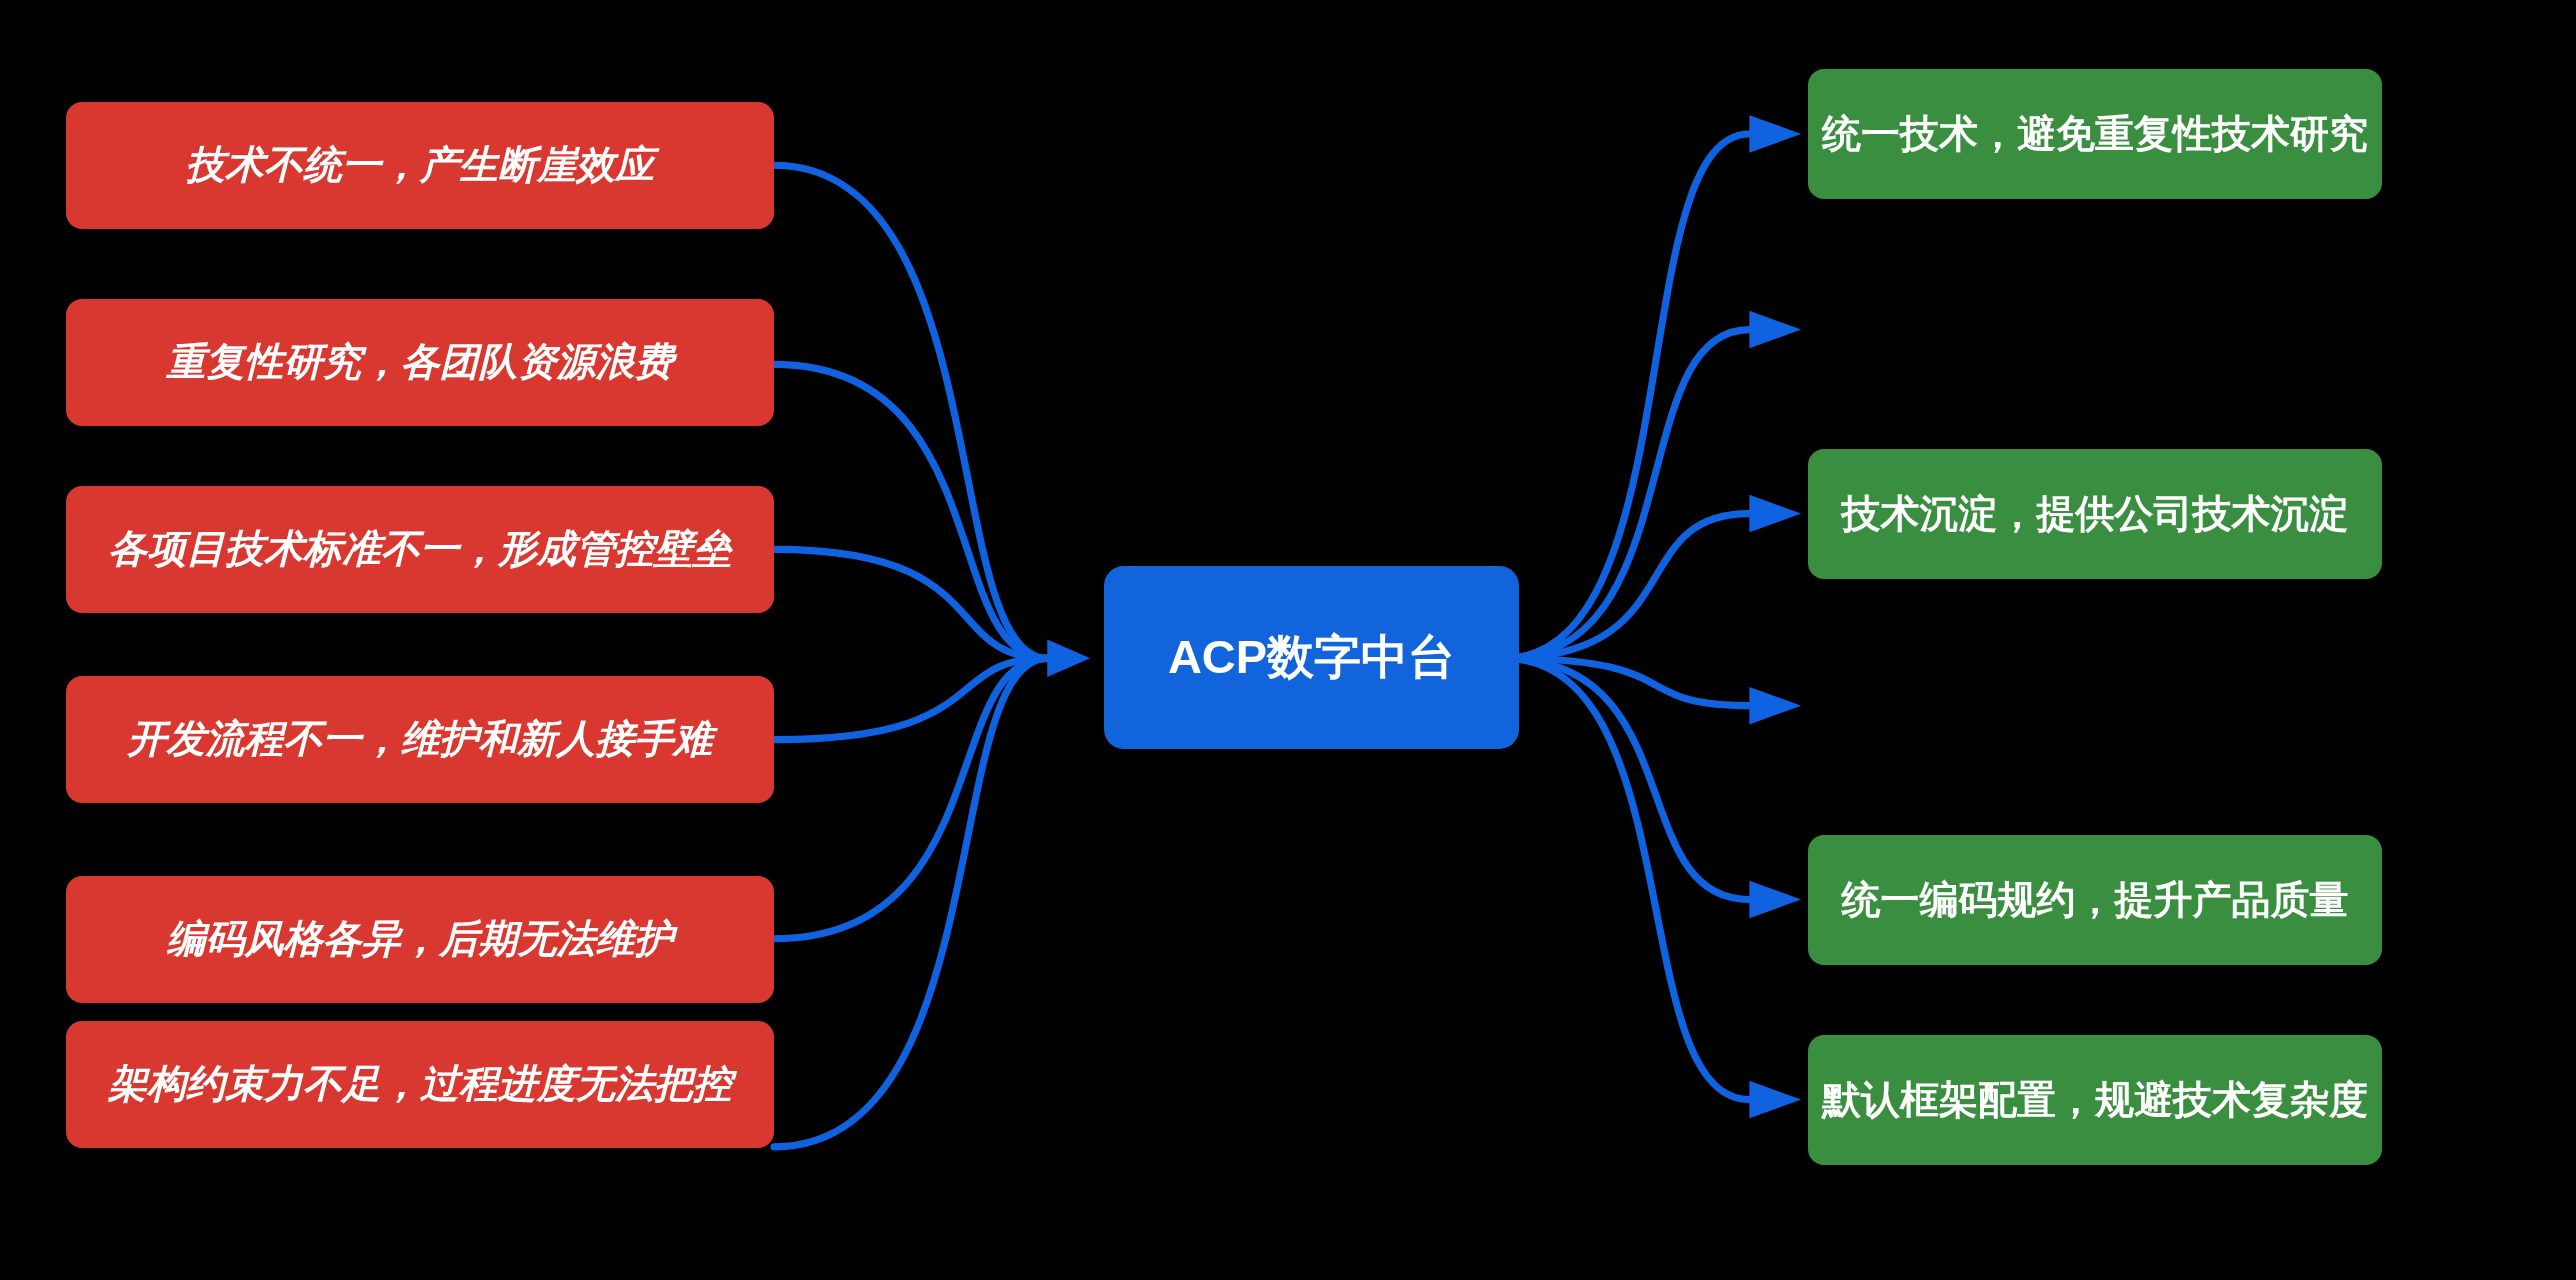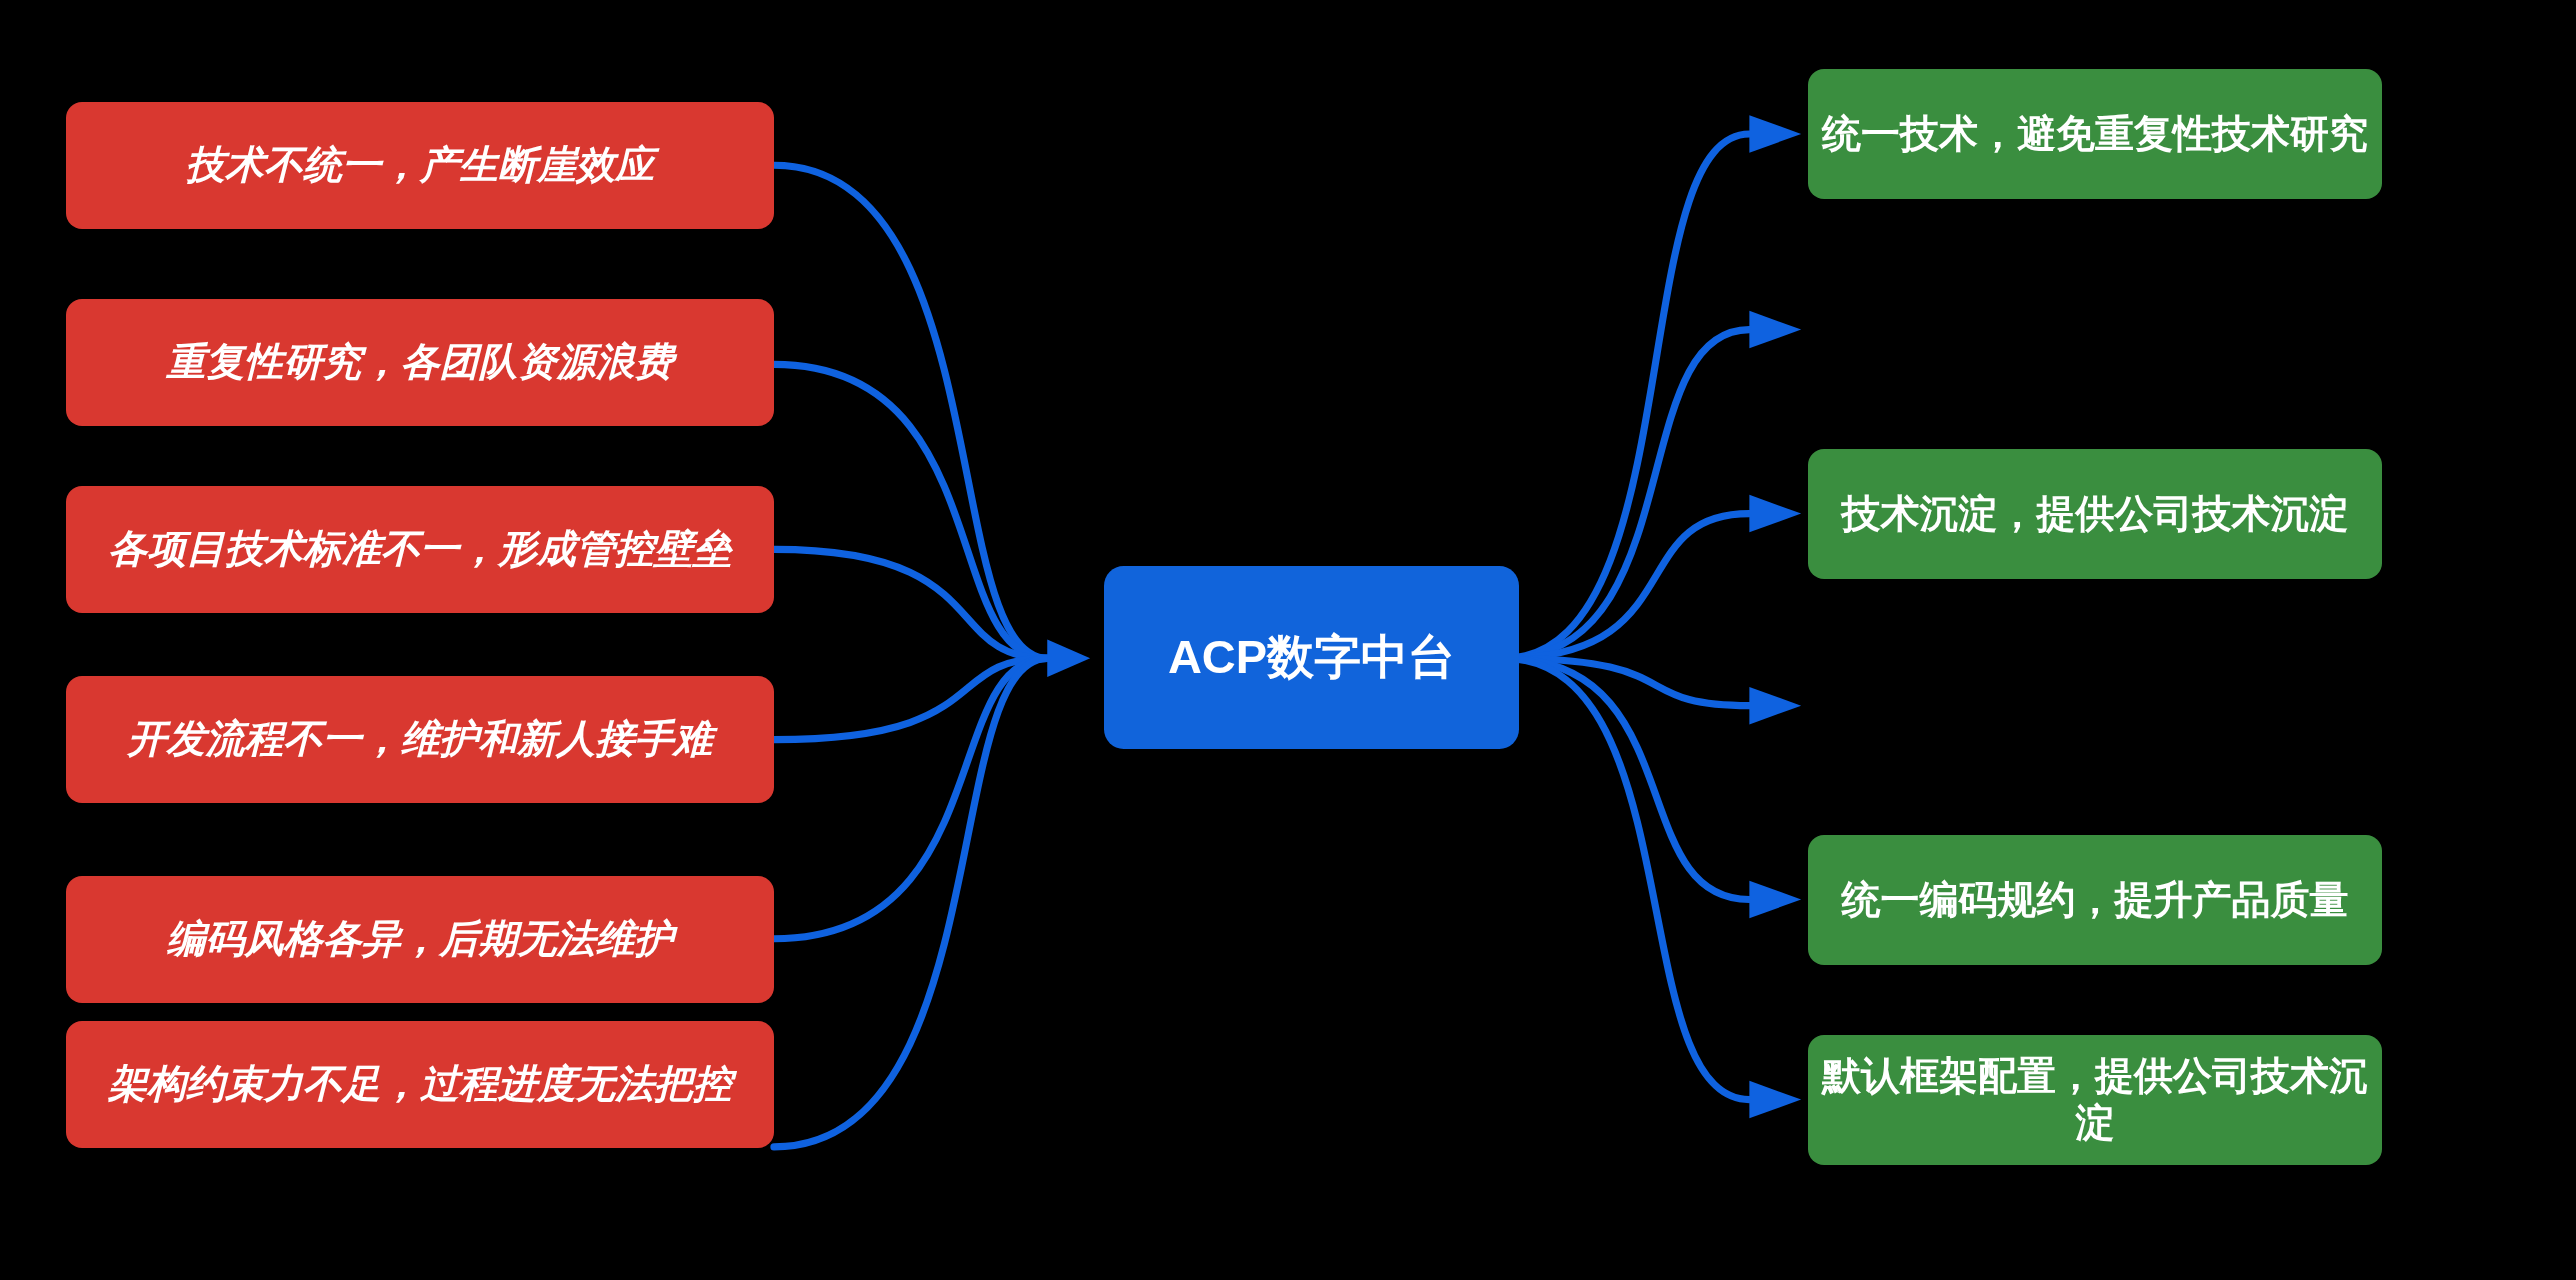--- a/index.html
+++ b/index.html
@@ -126,17 +126,17 @@
   <div class="node right-node" style="top:69px">
     <span>统一技术，避免重复性技术研究</span>
   </div>
   <div class="node right-node" style="top:449px">
     <span>技术沉淀，提供公司技术沉淀</span>
   </div>
   <div class="node right-node" style="top:835px">
     <span>统一编码规约，提升产品质量</span>
   </div>
   <div class="node right-node" style="top:1035px">
-    <span>默认框架配置，提供公司技术沉淀</span>
+    <span>默认框架配置，规避技术复杂度</span>
   </div>
 
 </div>
 
 
 </body></html>

